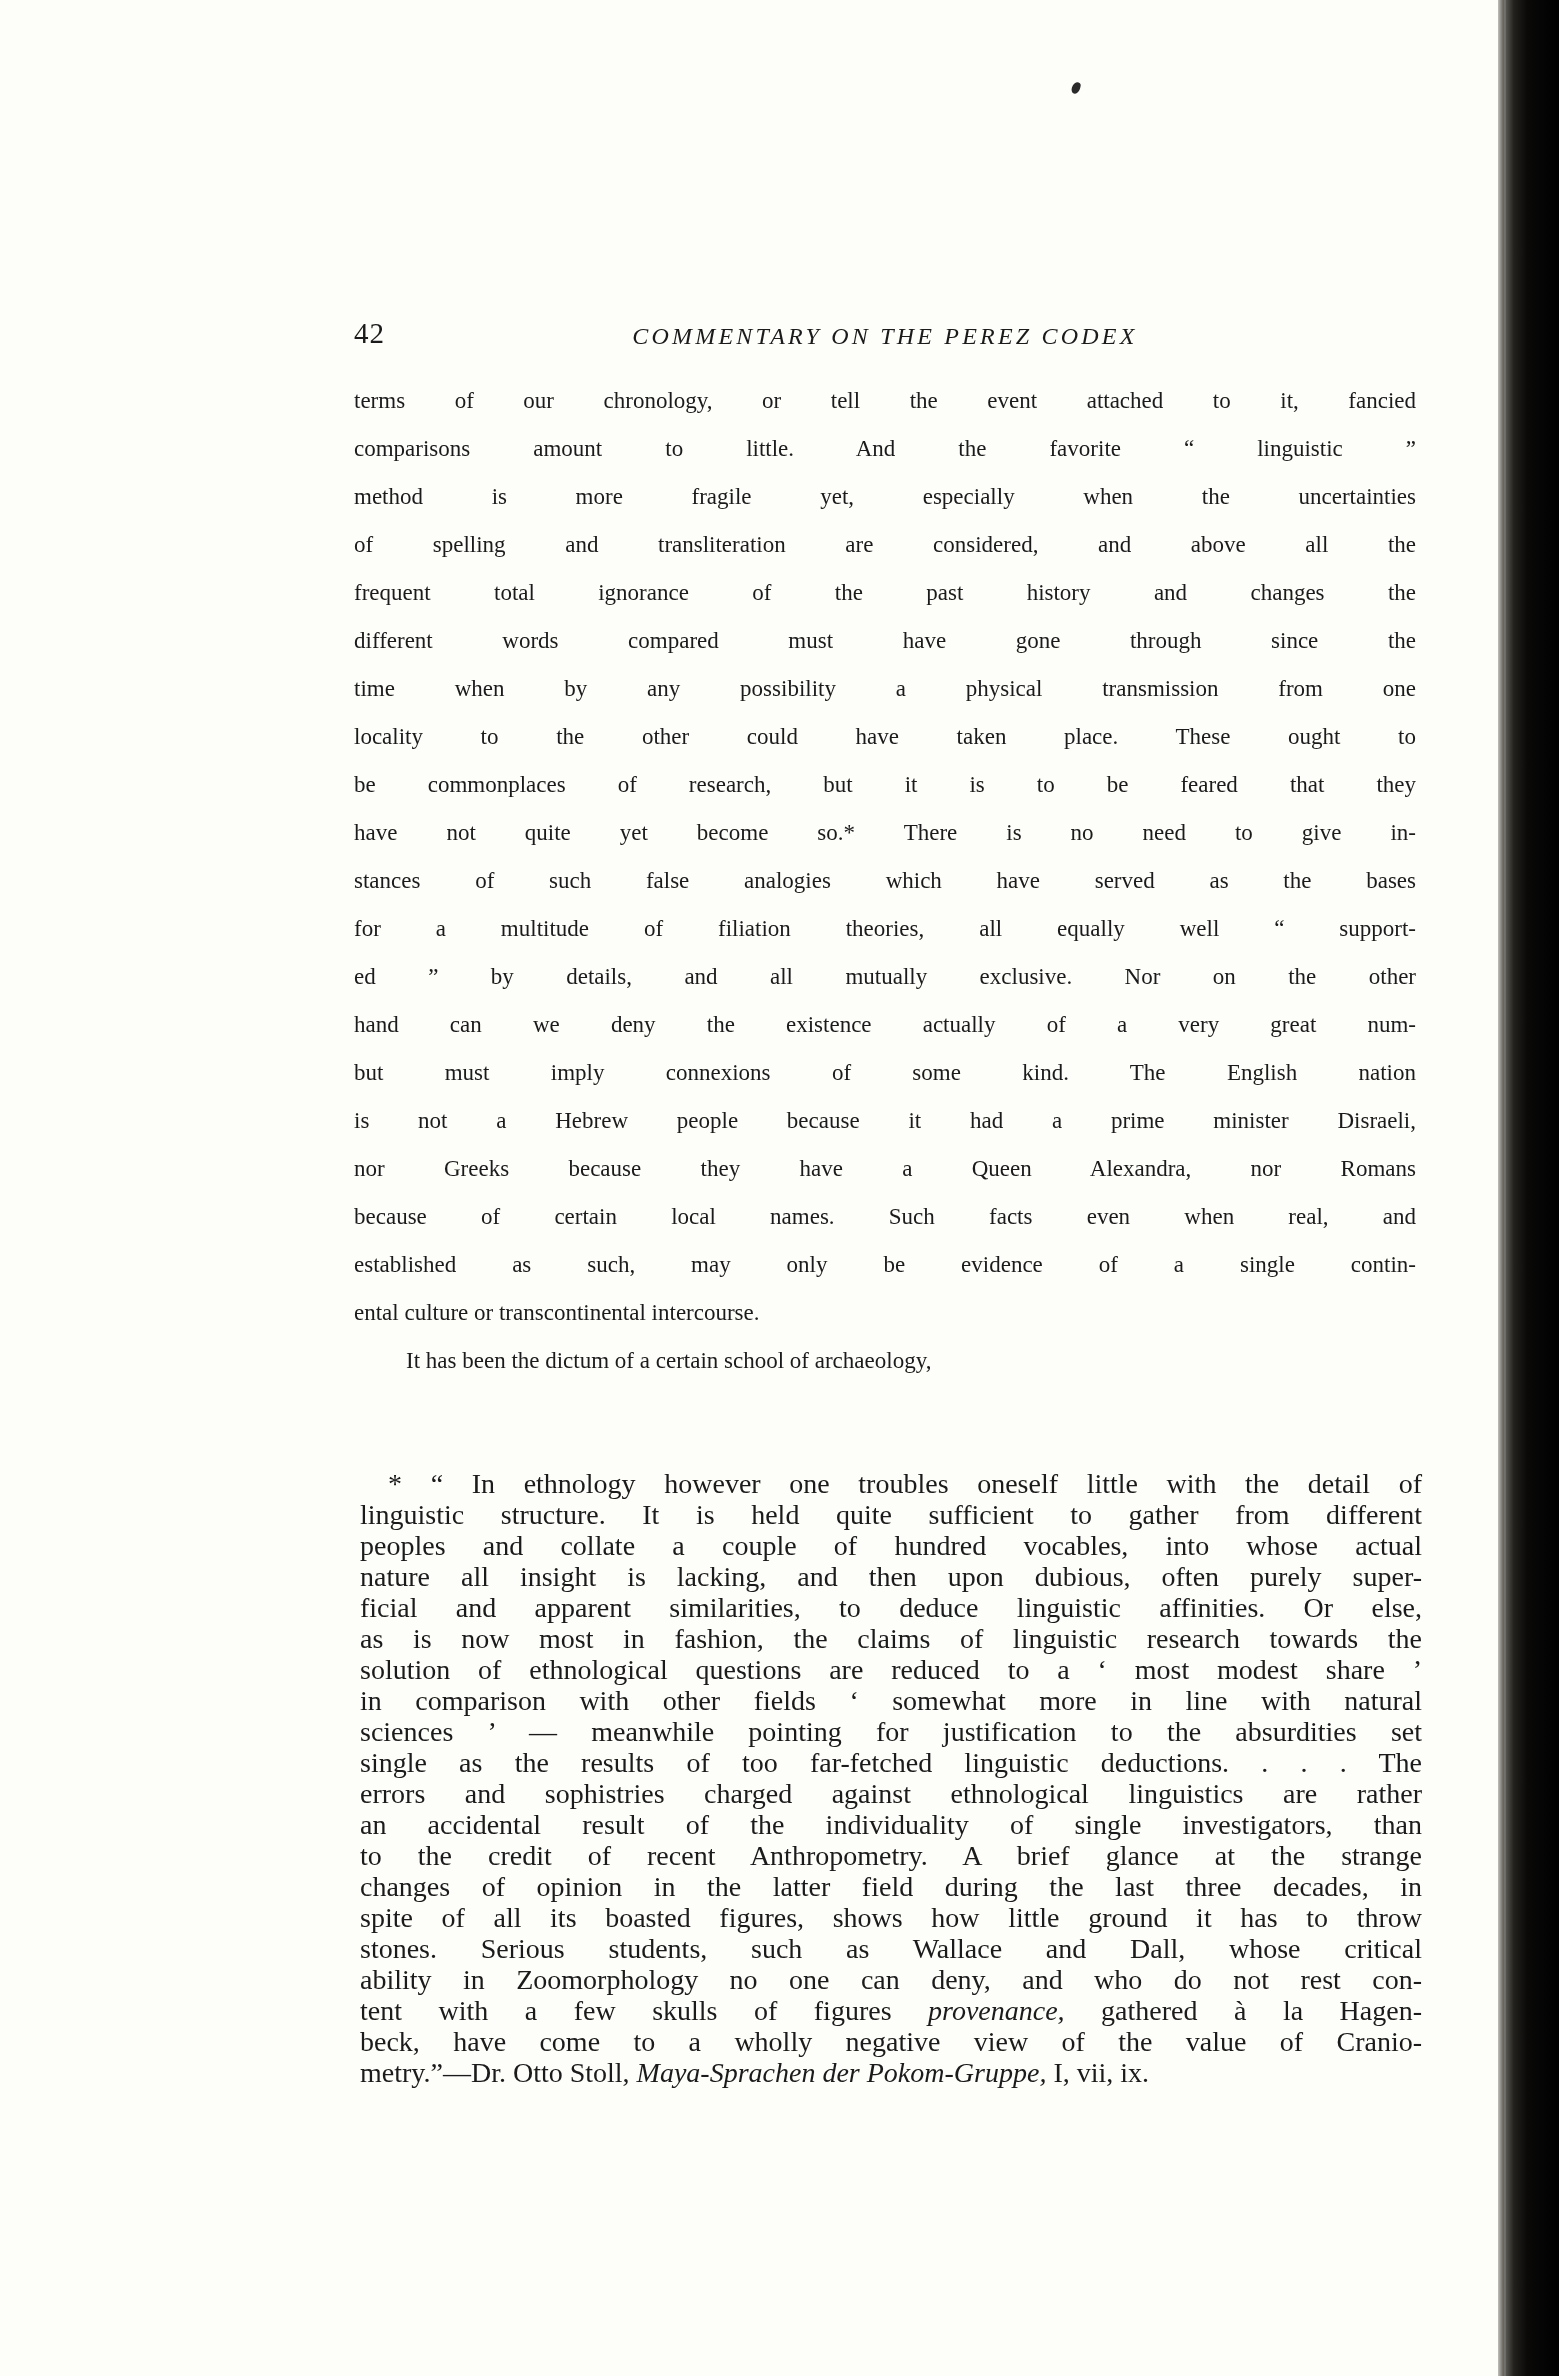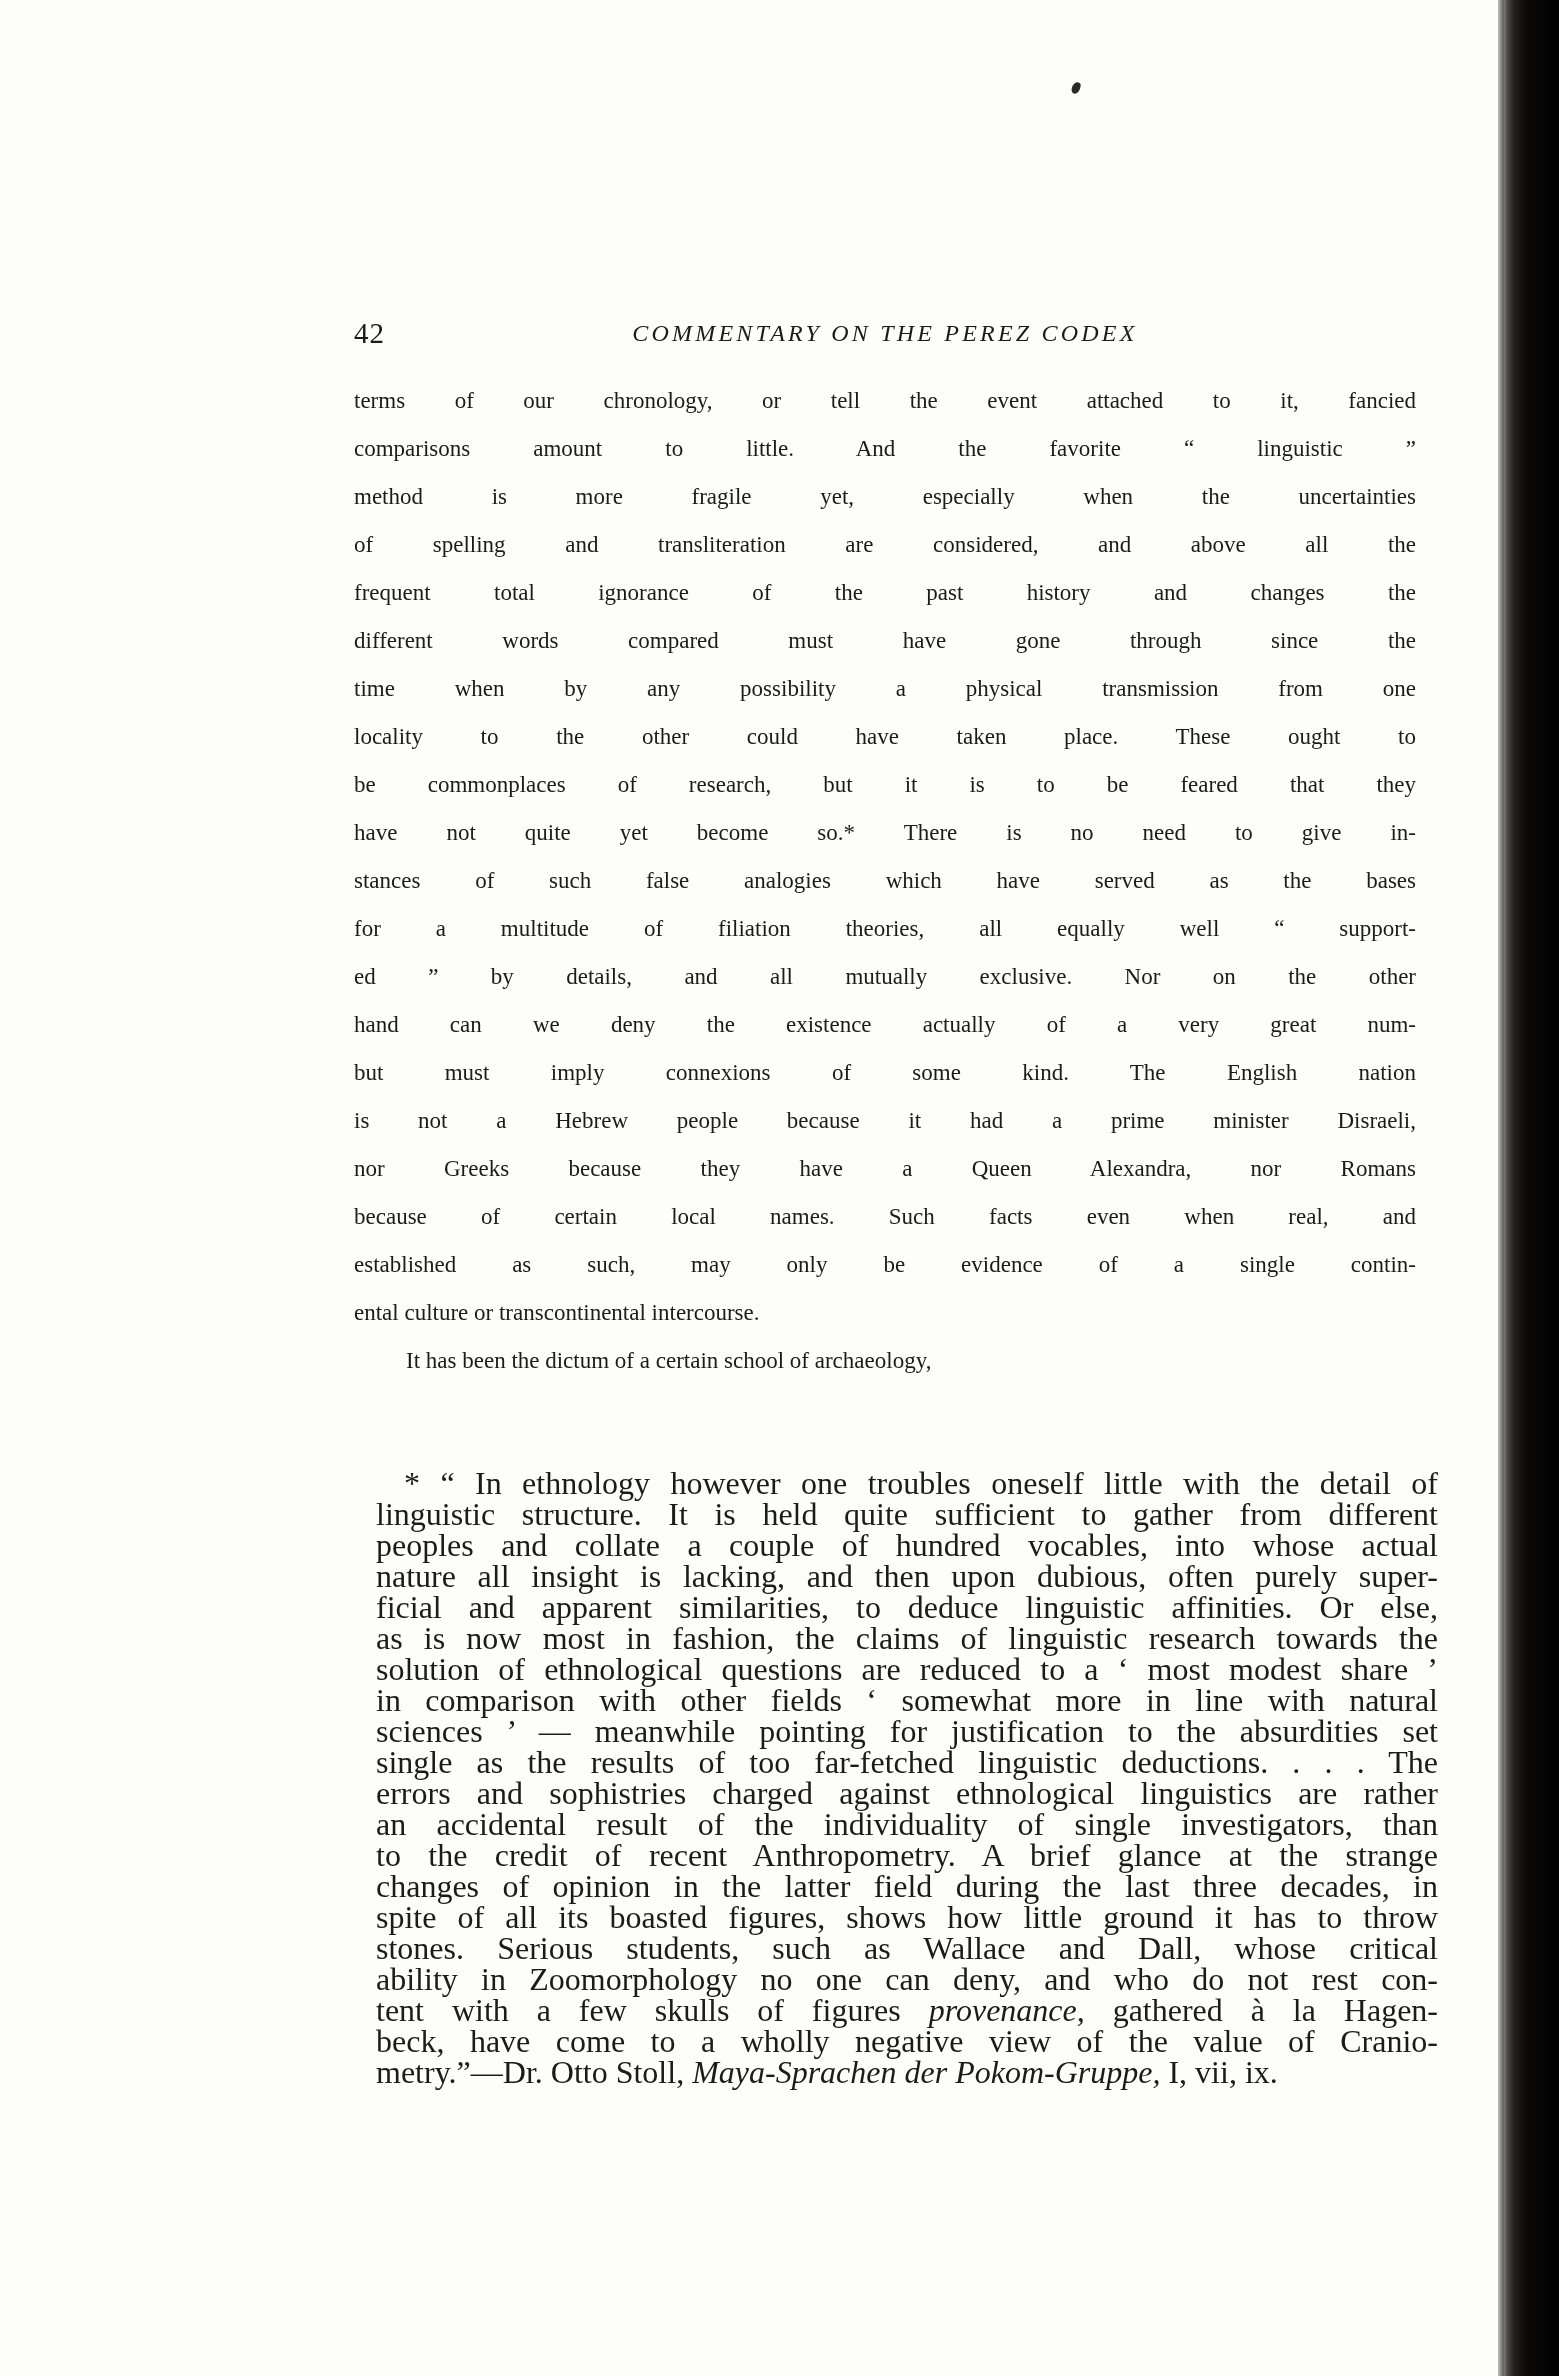--- a/index.html
+++ b/index.html
@@ -25,39 +25,39 @@
     content:"";position:absolute;left:5.6px;top:0;height:100%;width:2.8px;
     background:rgba(255,255,255,.12);
   }
   .ink-speck{
     position:absolute;left:1072px;top:82px;width:8.3px;height:12px;
     background:#2a2a2a;border-radius:60% 40% 55% 45%;
     transform:rotate(18deg);
   }
   .header{
     position:absolute;top:317px;left:354px;width:1062px;
-    display:flex;align-items:center;gap:25px;
+    display:flex;align-items:flex-end;gap:25px;
   }
   .page-number{
     font-size:29px;letter-spacing:0.9px;flex:0 0 auto;
   }
   .running-title{
     flex:1 1 auto;text-align:center;
     font-size:24px;letter-spacing:3.2px;
     padding-right:56px;
     white-space:nowrap;
     font-style:italic;
   }
   .body-text{
     position:absolute;top:377px;left:354px;width:1062px;
     font-size:23px;line-height:48px;
   }
   .footnote{
-    position:absolute;top:1468px;left:376px;width:1062px;
-    font-size:32px;line-height:31px;
+    position:absolute;top:1468px;left:360px;width:1062px;
+    font-size:28px;line-height:31px;
   }
   .line{
     text-align:justify;
     text-align-last:justify;
     white-space:normal;
   }
   .line.last{text-align-last:left;}
   .body-text .line.indent{text-indent:52px;}
   .footnote .line.indent{text-indent:28px;}
   em{font-style:italic;}

